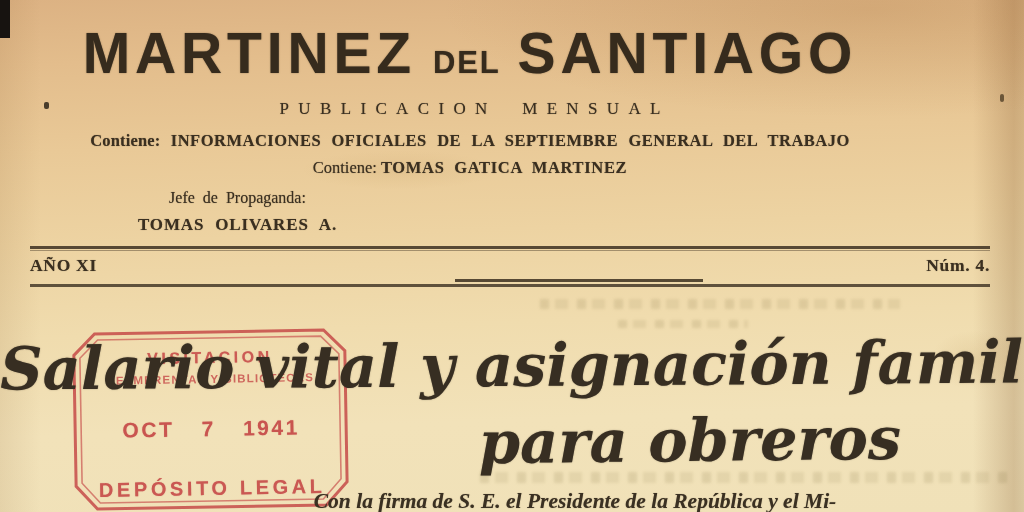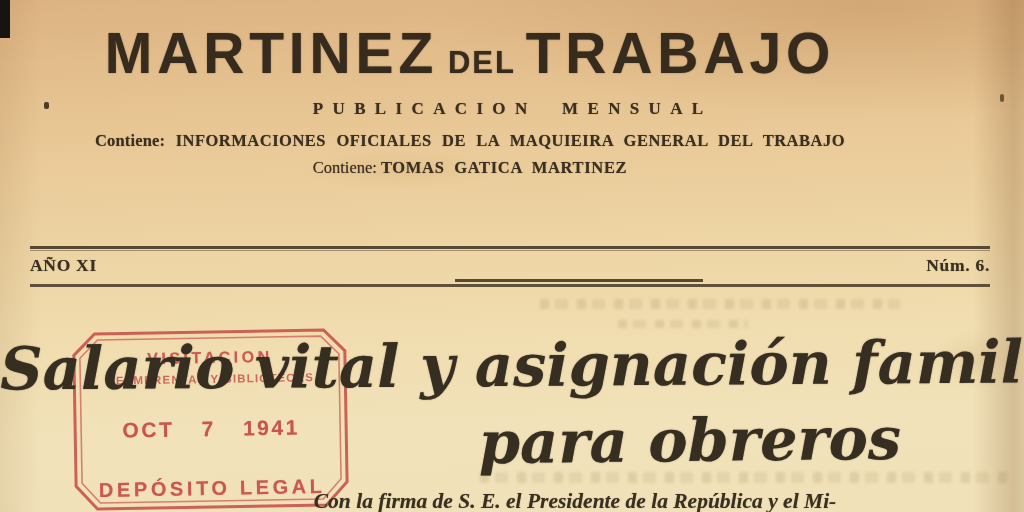--- a/index.html
+++ b/index.html
@@ -21,26 +21,25 @@
   .corner-mark{left:0;top:0;width:10px;height:38px;background:#171310;filter:blur(.6px);}
   .speck-1{left:44px;top:102px;width:5px;height:7px;background:#4a3d2c;border-radius:2px;filter:blur(.5px);}
   .speck-2{left:1000px;top:94px;width:4px;height:8px;background:#6b5638;border-radius:2px;filter:blur(.6px);}
   .title{
     position:absolute;left:0;top:22px;width:940px;
     font-family:"Liberation Sans", sans-serif;font-weight:bold;
     font-size:57px;letter-spacing:.085em;line-height:62px;
     color:#362b1d;text-shadow:0 0 1.4px rgba(54,43,29,.6);
     white-space:nowrap;text-align:center;
   }
-  .title .del{font-size:31px;letter-spacing:.06em;margin:0 10px;}
+  .title .del{font-size:31px;letter-spacing:.06em;margin:0 17px;}
   .subtitle{
     left:0;top:99px;width:940px;text-align:center;
-    font-weight:bold;font-size:17px;letter-spacing:.55em;word-spacing:.7em;
+    font-weight:normal;font-size:17px;letter-spacing:.55em;word-spacing:.7em;
     text-indent:.55em;
-    margin-left:38px;
   }
   .contains-line{left:0;top:131px;width:940px;text-align:center;font-size:16.5px;font-weight:bold;letter-spacing:.03em;word-spacing:.35em;}
   .contains-line .lbl{font-weight:bold;letter-spacing:.01em;font-family:Liberation Serif, serif;}
   .director-line{left:0;top:158px;width:940px;text-align:center;font-size:16.5px;}
   .director-line .name{font-weight:bold;letter-spacing:.04em;word-spacing:.3em;}
   .staff-left{left:85px;top:189px;width:305px;text-align:center;}
   .staff-right{left:535px;top:189px;width:330px;text-align:center;}
   .staff-role{font-size:16px;word-spacing:.25em;}
   .staff-name{margin-top:8px;font-size:17px;font-weight:bold;letter-spacing:.05em;word-spacing:.35em;}
 
@@ -101,40 +100,44 @@
 <body>
 
 <div class="page">
 
   <div class="abs corner-mark"></div>
   <div class="abs speck-1"></div>
   <div class="abs speck-2"></div>
   <div class="abs stain-1"></div>
   <div class="abs stain-2"></div>
 
-  <div class="title soft"><span>MARTINEZ</span><span class="del">DEL</span><span>TRABAJO</span></div>
+  <div class="title soft"><span>MARTINEZ</span><span class="del">DEL</span><span>SANTIAGO</span></div>
 
   <div class="abs subtitle soft">PUBLICACION MENSUAL</div>
 
   <div class="abs contains-line soft">
     <span class="lbl">Contiene:</span>
-    <span>INFORMACIONES OFICIALES DE LA MAQUIEIRA GENERAL DEL TRABAJO</span>
+    <span>INFORMACIONES OFICIALES DE LA SEPTIEMBRE GENERAL DEL TRABAJO</span>
   </div>
 
   <div class="abs director-line soft">
     <span>Contiene:</span>
     <span class="name">TOMAS GATICA MARTINEZ</span>
   </div>
 
+  <div class="abs staff-left">
+    <div class="staff-role soft">Jefe de Propaganda:</div>
+    <div class="staff-name soft">TOMAS OLIVARES A.</div>
+  </div>
 
   <div class="abs rule-top-a"></div>
   <div class="abs rule-top-b"></div>
   <div class="abs issue-bar">
     <span class="soft">AÑO XI</span>
-    <span class="soft">Núm. 6.</span>
+    <span class="soft">Núm. 4.</span>
   </div>
   <div class="abs date-underline"></div>
   <div class="abs rule-bottom"></div>
 
   <div class="abs ghost ghost-1"></div>
   <div class="abs ghost ghost-2"></div>
   <div class="abs ghost ghost-3"></div>
 
   <div class="abs stamp">
     <svg width="278" height="181" viewBox="0 0 278 181">

